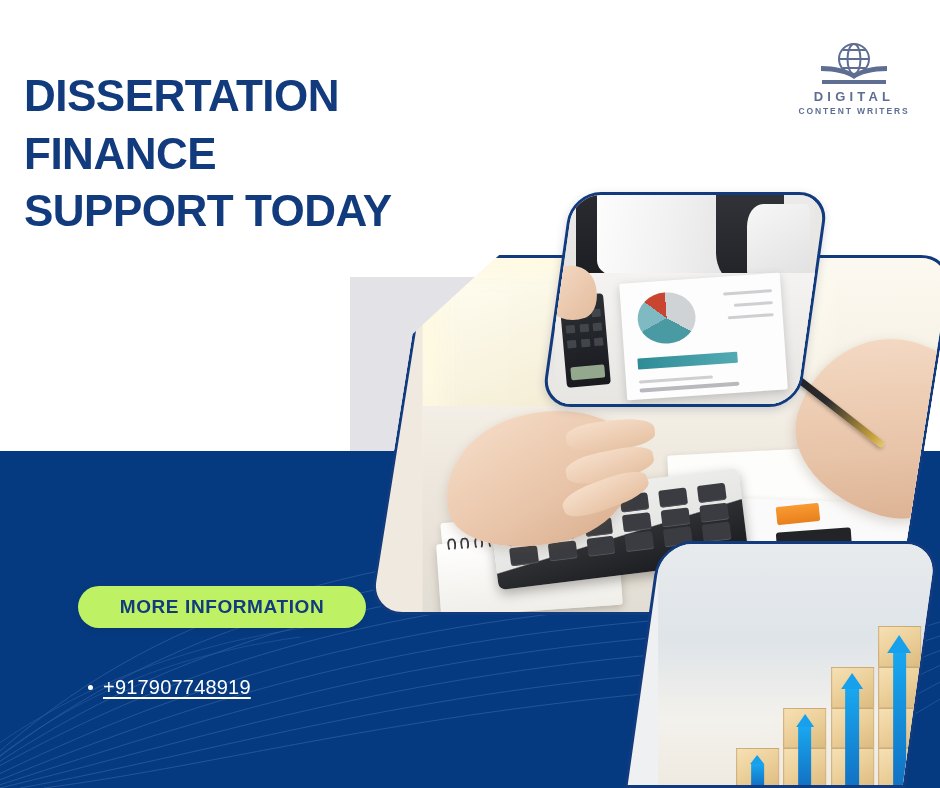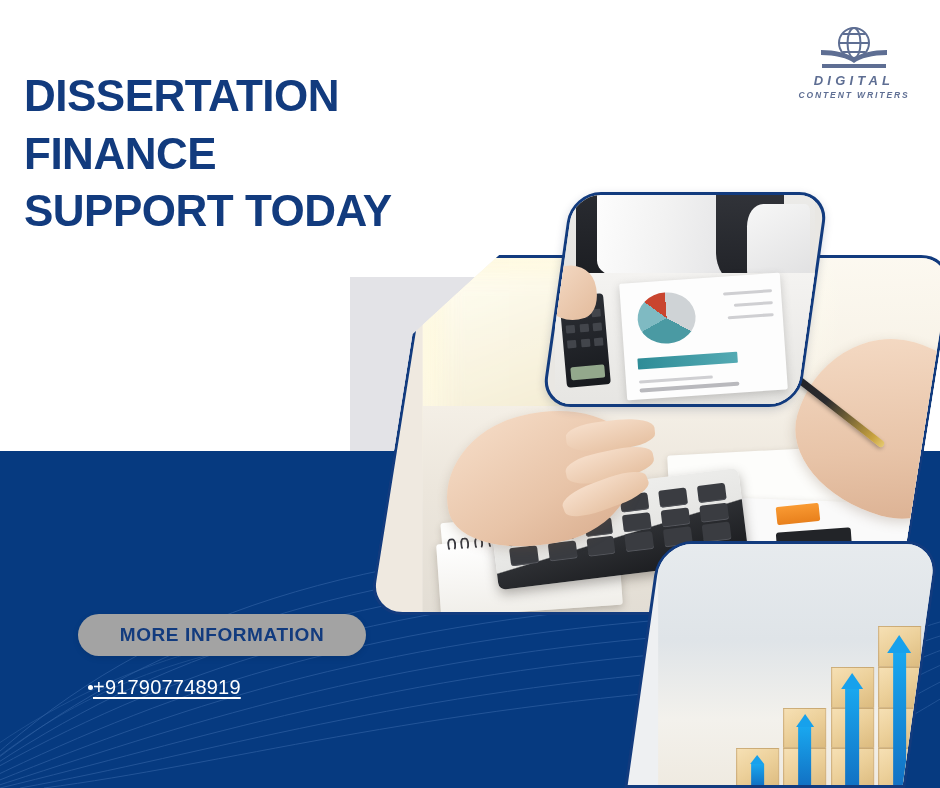--- a/index.html
+++ b/index.html
@@ -212,38 +212,38 @@
 
   
   .headline{
     position:absolute; left:24px; top:38px; width:470px;
     color:#123B7E; font-weight:800; font-size:44px; line-height:1.30;
     letter-spacing:-0.5px; text-transform:uppercase;
   }
   .headline .ln{display:block;white-space:nowrap;}
 
   
-  .logo{position:absolute; right:30px; top:24px; width:112px; text-align:center;font-style:italic;}
+  .logo{position:absolute; right:30px; top:40px; width:112px; text-align:center;}
   .logo svg{display:block;margin:0 auto;}
   .logo .l1{font-size:13px;font-weight:800;letter-spacing:4.2px;color:#5E6E93;margin-top:1px;}
   .logo .l2{font-size:8.5px;font-weight:700;letter-spacing:1.9px;color:#5E6E93;margin-top:2px;}
 
   
   .cta-btn{
-    position:absolute; left:78px; top:614px; width:288px; height:42px;
-    background:#a3a3a3; border-radius:21px; border:none;
+    position:absolute; left:78px; top:586px; width:288px; height:42px;
+    background:#bef264; border-radius:21px; border:none;
     display:flex;align-items:center;justify-content:center;
     color:#123B7E;font-size:19px;font-weight:800;letter-spacing:.6px;
     font-family:"Liberation Sans", sans-serif; cursor:pointer;
     box-shadow:0 2px 6px rgba(0,0,0,.10);
   }
   .contacts{
     position:absolute; left:88px; top:676px; display:flex; align-items:center; gap:26px;
   }
-  .contact{display:flex;align-items:center;}
+  .contact{display:flex;align-items:center;gap:10px;}
   .dot{width:5px;height:5px;border-radius:50%;background:#ffffff;flex:none;}
   .contact a{
     color:#ffffff;font-size:20px;font-weight:400;letter-spacing:.2px;
     text-decoration:underline;text-underline-offset:3px;
   }
 </style>
 </head>
 <body>
 
 <div class="banner">

